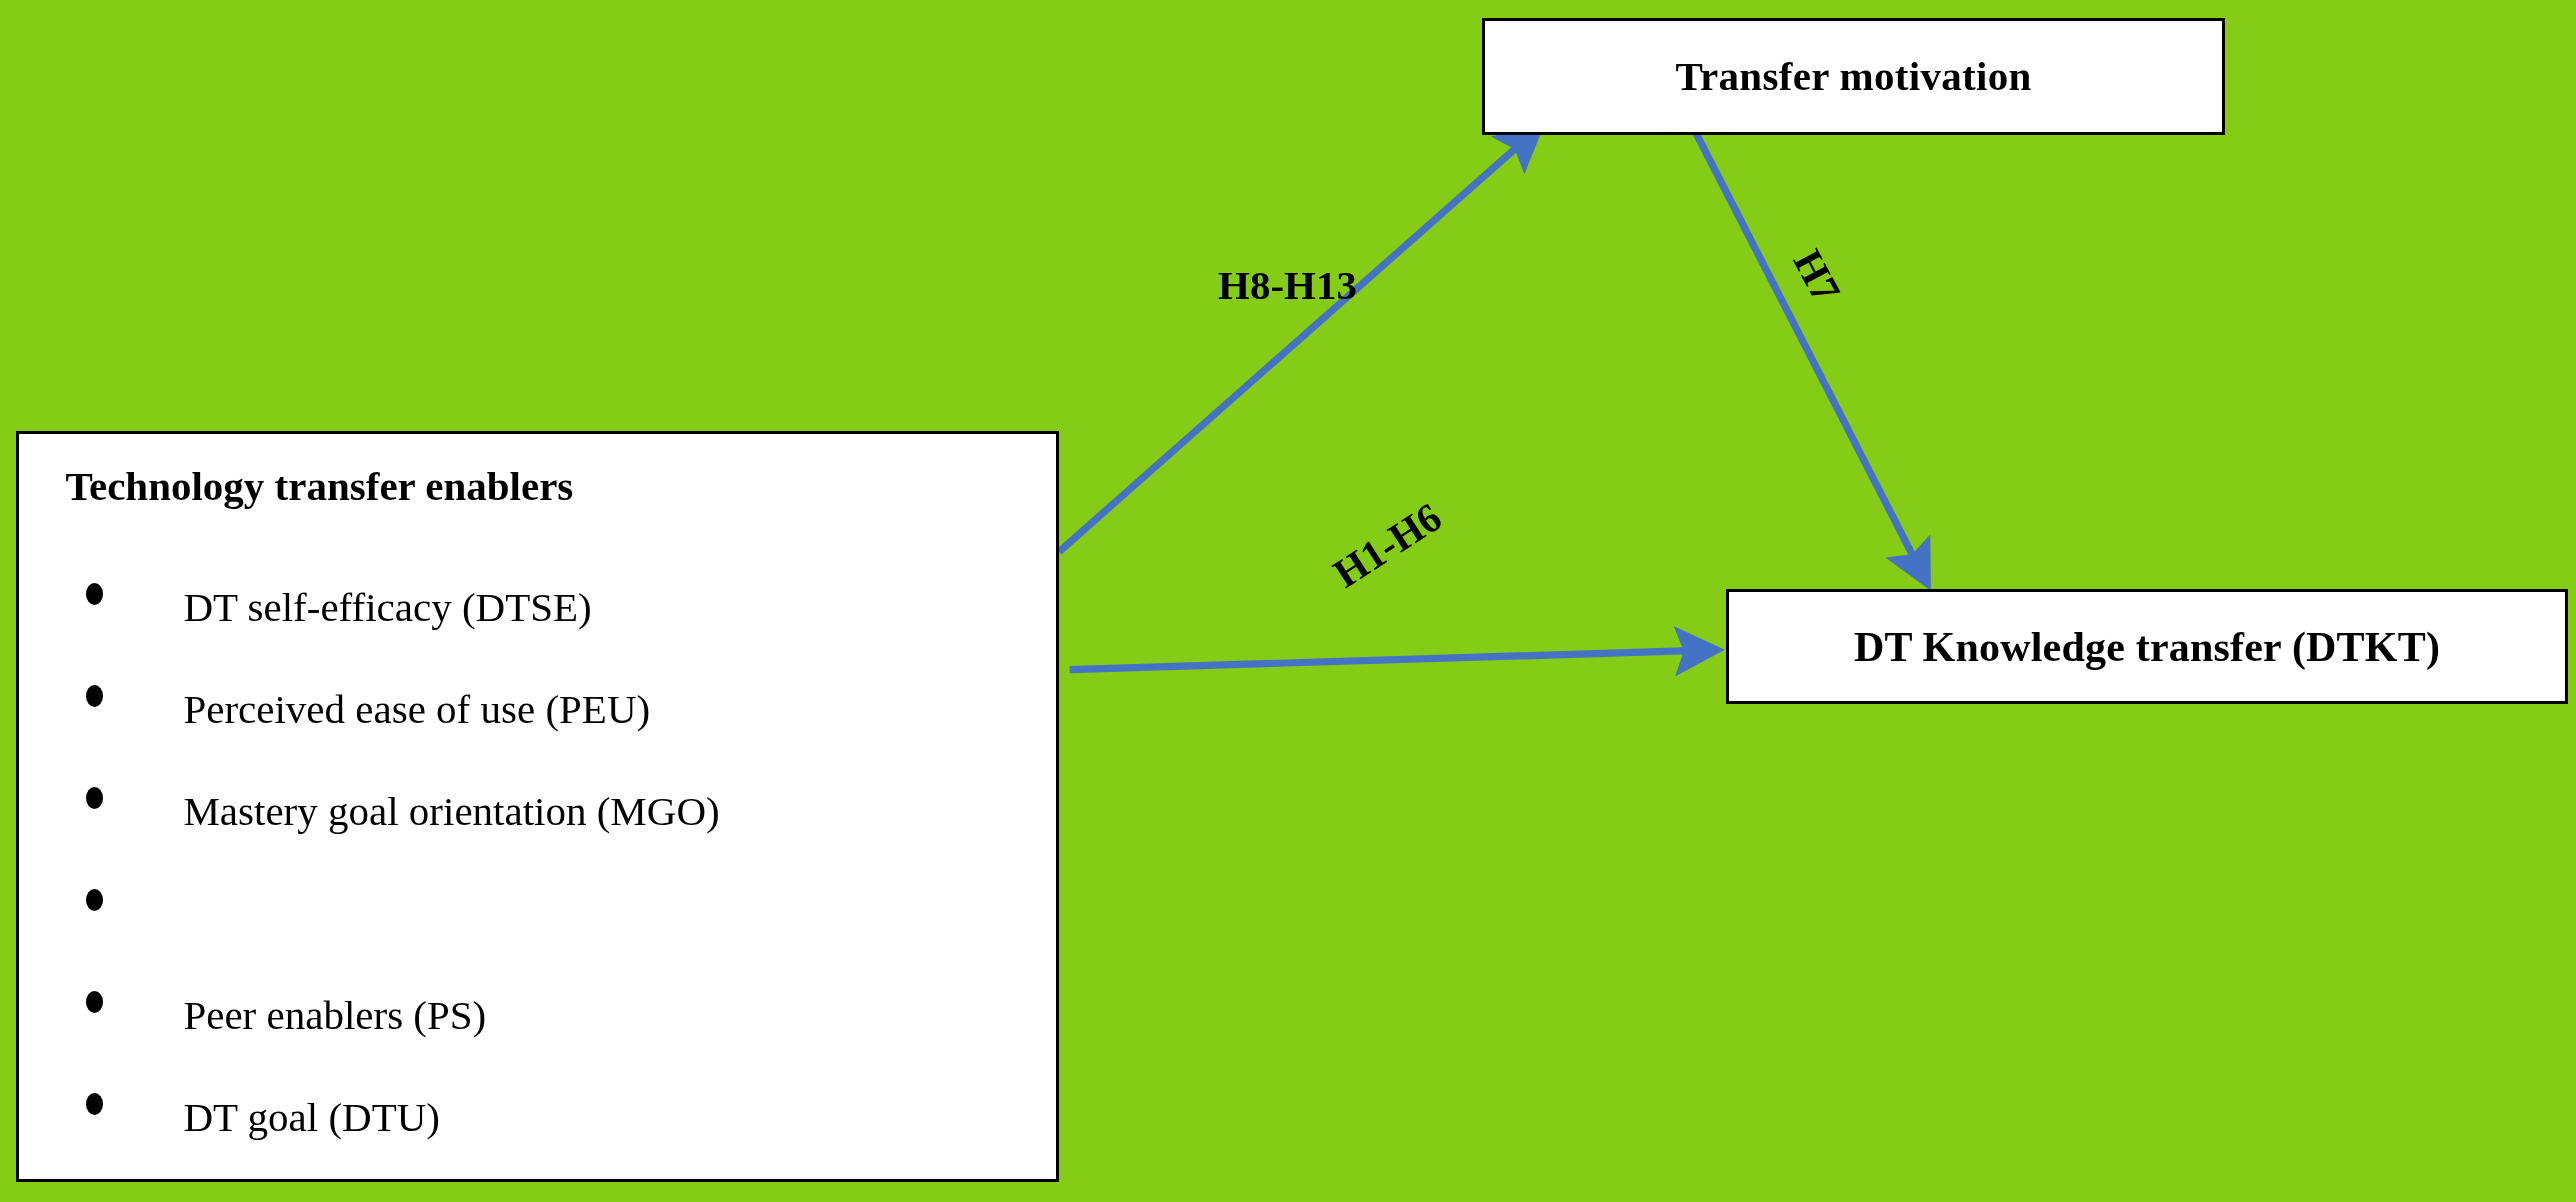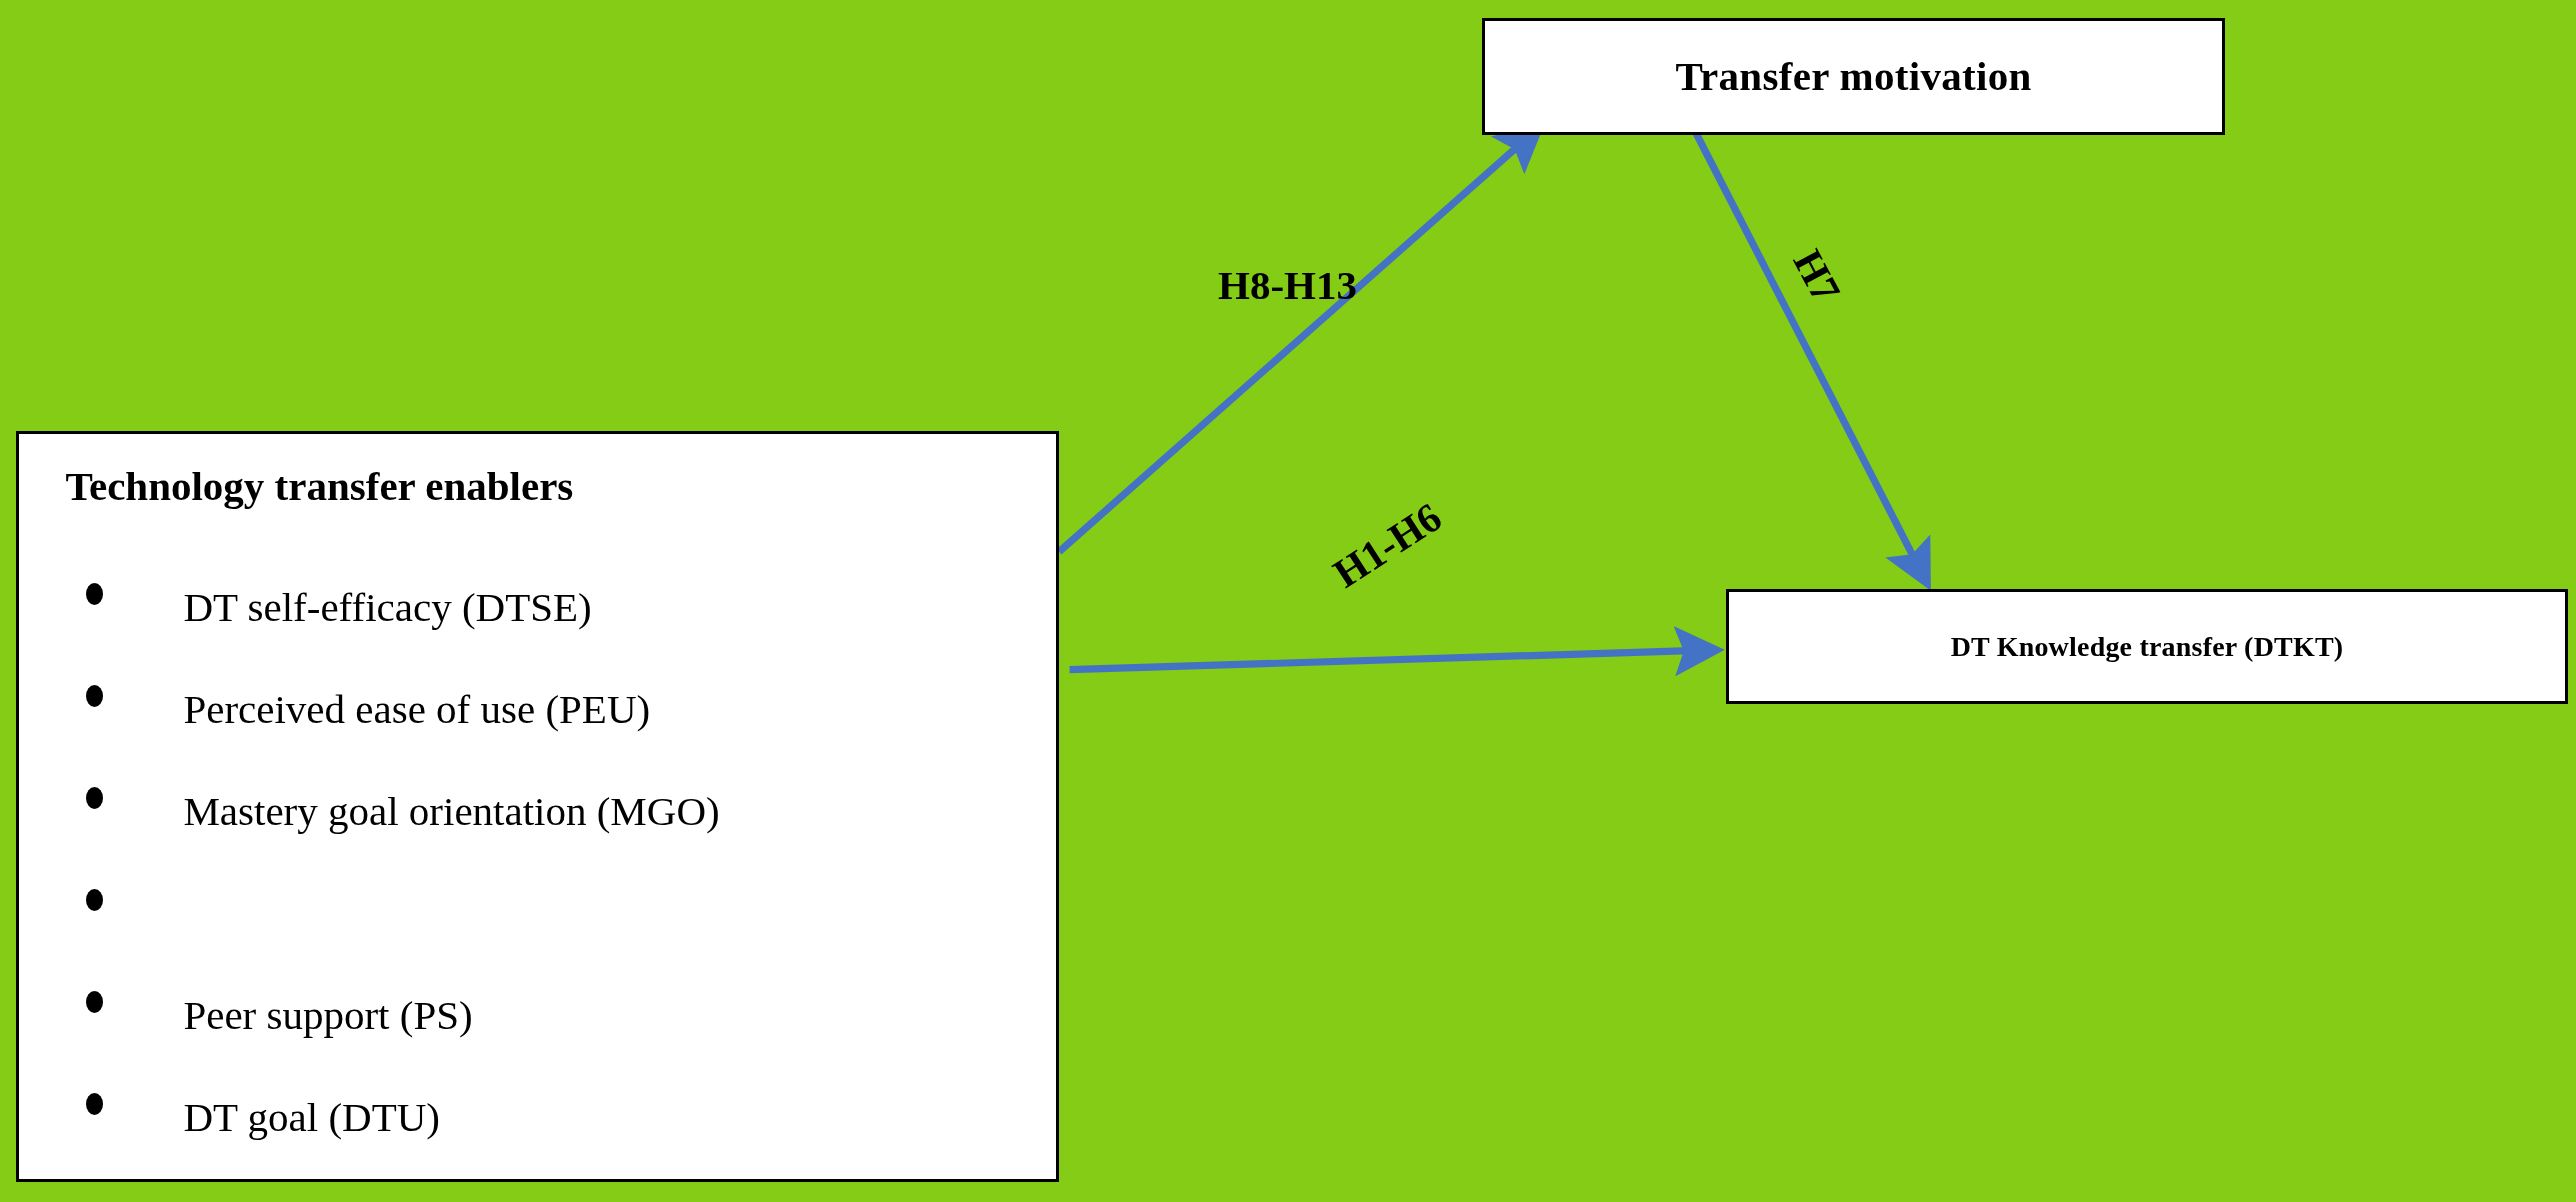--- a/index.html
+++ b/index.html
@@ -23,21 +23,21 @@
   }
   #box-transfer-motivation .box-title{
     font-size:41px;font-weight:bold;color:#000;letter-spacing:0.3px;
   }
   
   #box-dtkt{
     left:1726px;top:589px;width:842px;height:115px;
     display:flex;align-items:center;justify-content:center;
   }
   #box-dtkt .box-title{
-    font-size:28px;font-weight:bold;color:#000;letter-spacing:0.2px;
+    font-size:42px;font-weight:bold;color:#000;letter-spacing:0.2px;
   }
   
   #box-enablers{
     left:16.4px;top:431px;width:1043px;height:751px;
     padding:0;
   }
   #enablers-heading{
     position:absolute;left:46px;top:27.5px;
     font-size:41px;font-weight:bold;color:#000;
     white-space:nowrap;
@@ -120,21 +120,21 @@
       </li>
       <li>
         <span class="bullet-dot"></span>
         <span class="bullet-label">Mastery goal orientation (MGO)</span>
       </li>
       <li>
         <span class="bullet-dot"></span>
       </li>
       <li>
         <span class="bullet-dot"></span>
-        <span class="bullet-label">Peer support (PS)</span>
+        <span class="bullet-label">Peer enablers (PS)</span>
       </li>
       <li>
         <span class="bullet-dot"></span>
         <span class="bullet-label">DT goal (DTU)</span>
       </li>
     </ul>
   </div>
 
   <div class="edge-label" id="label-h8-h13">H8-H13</div>
 

